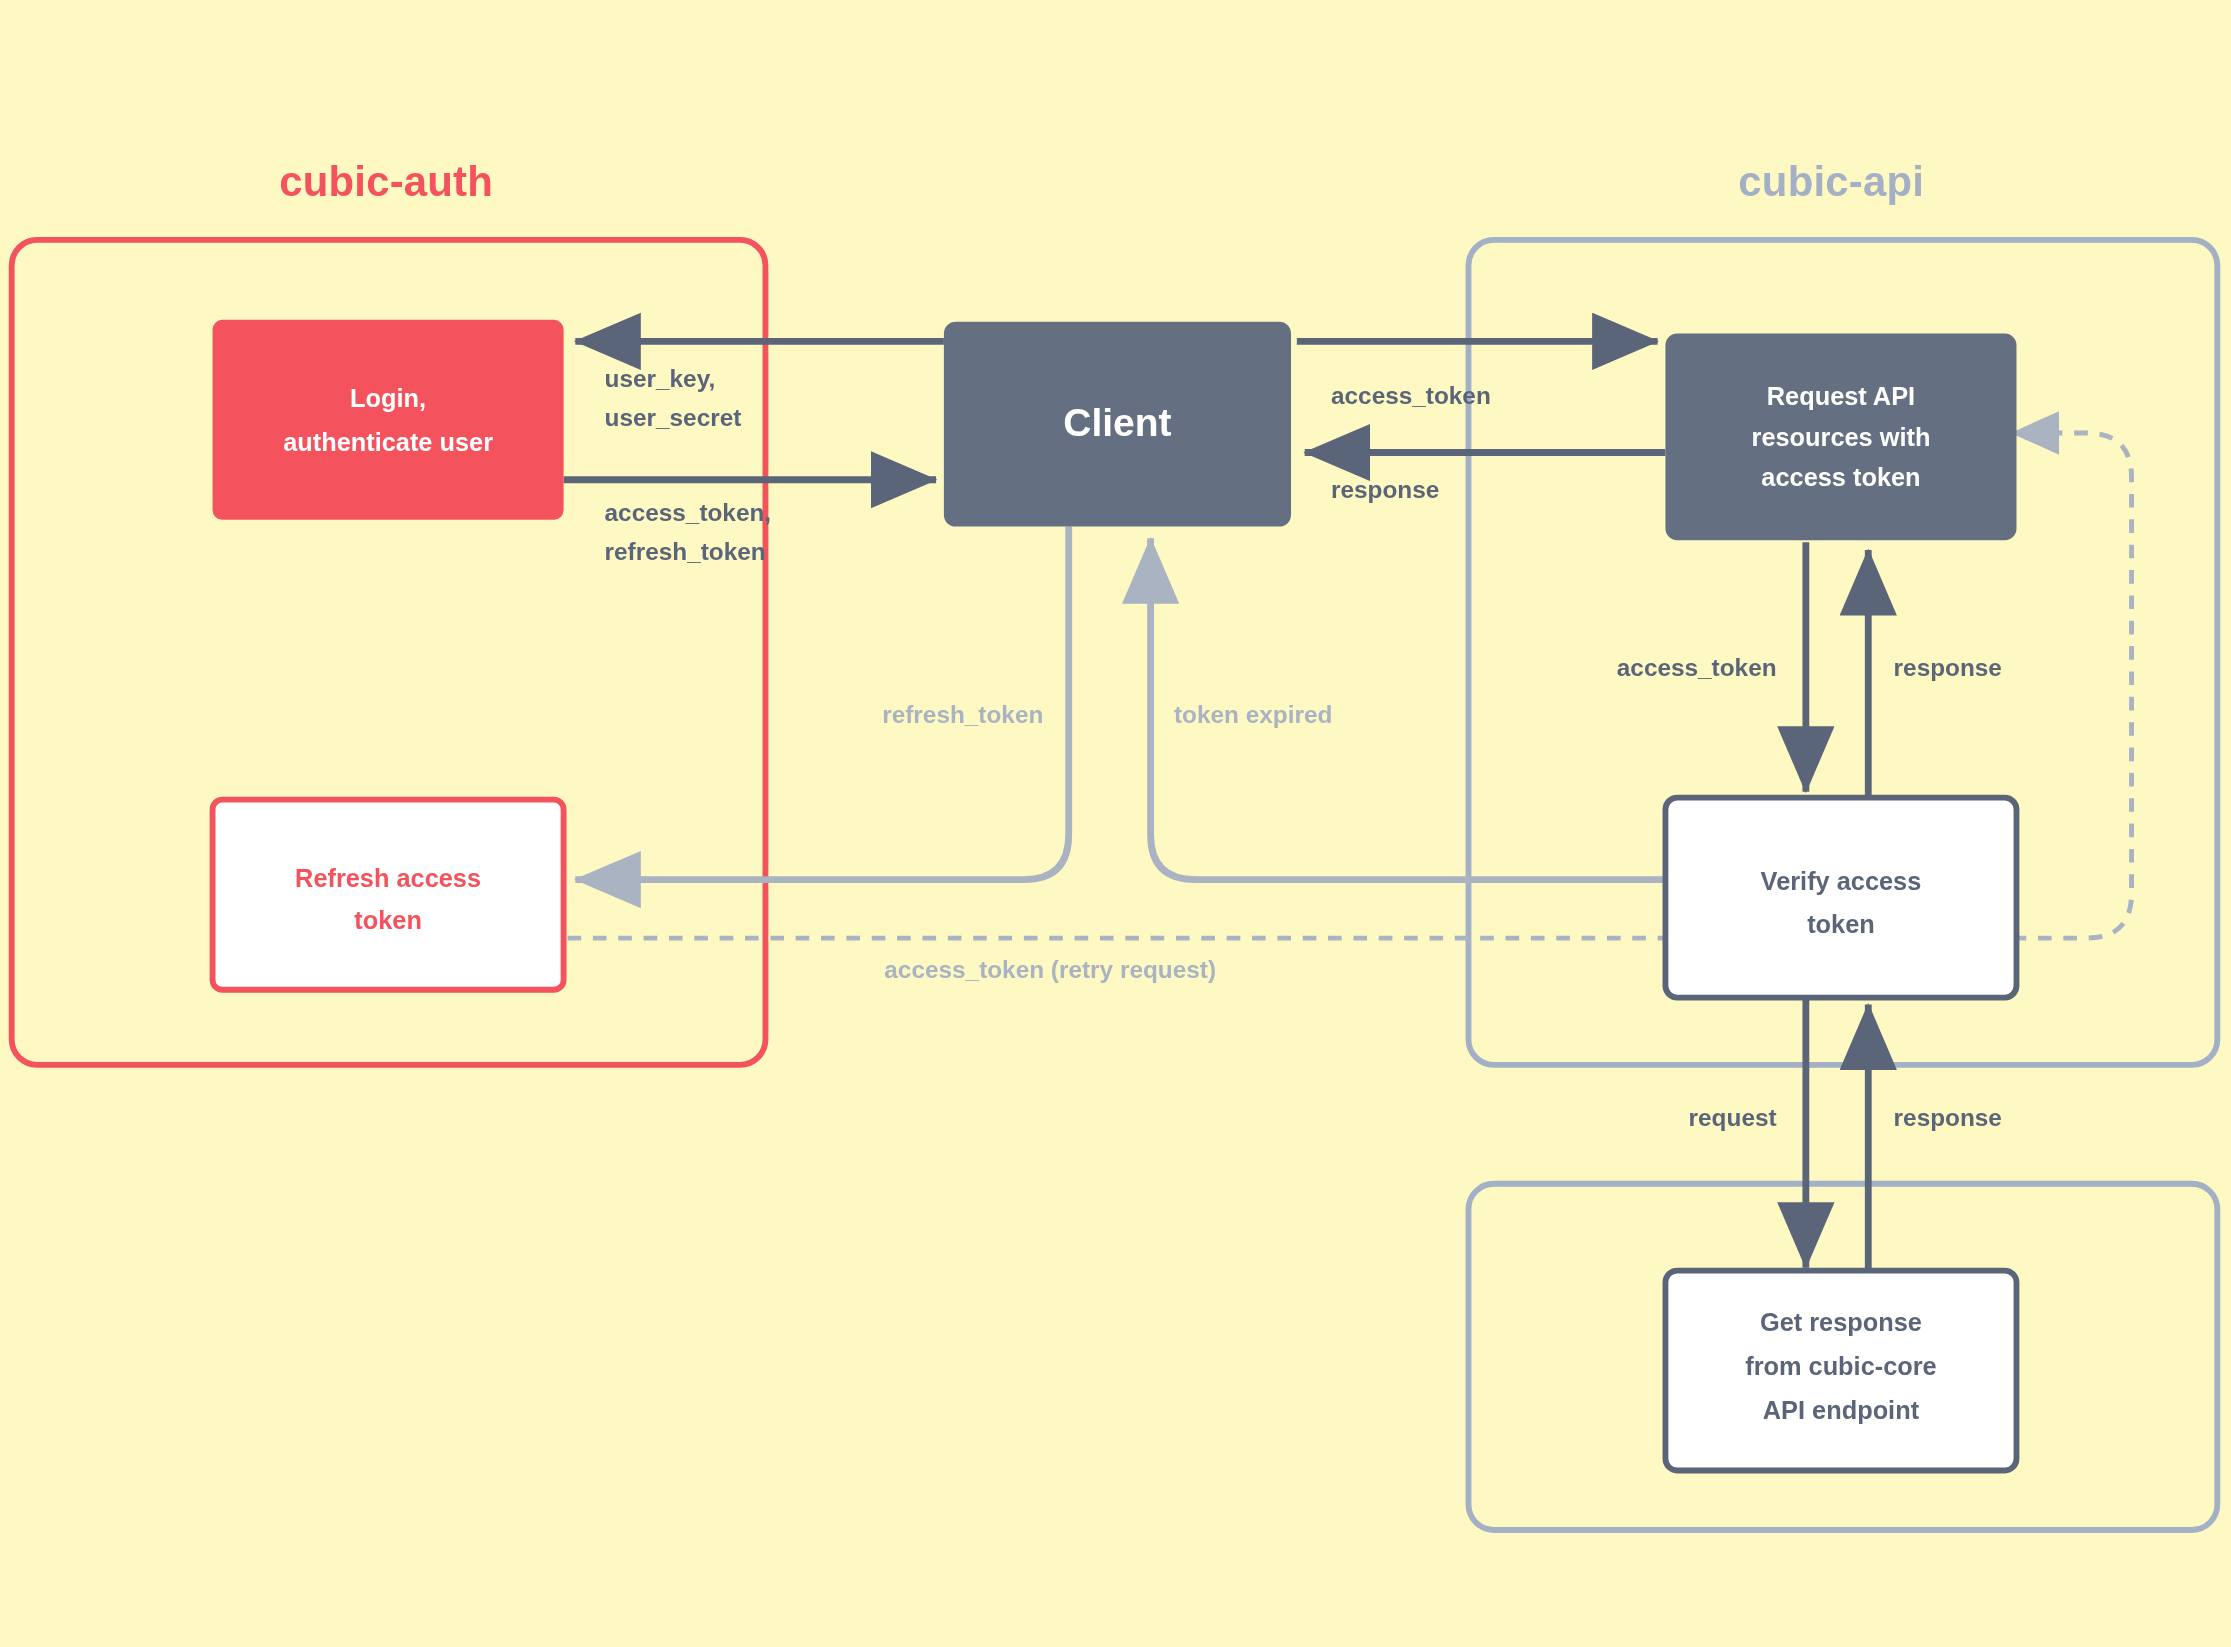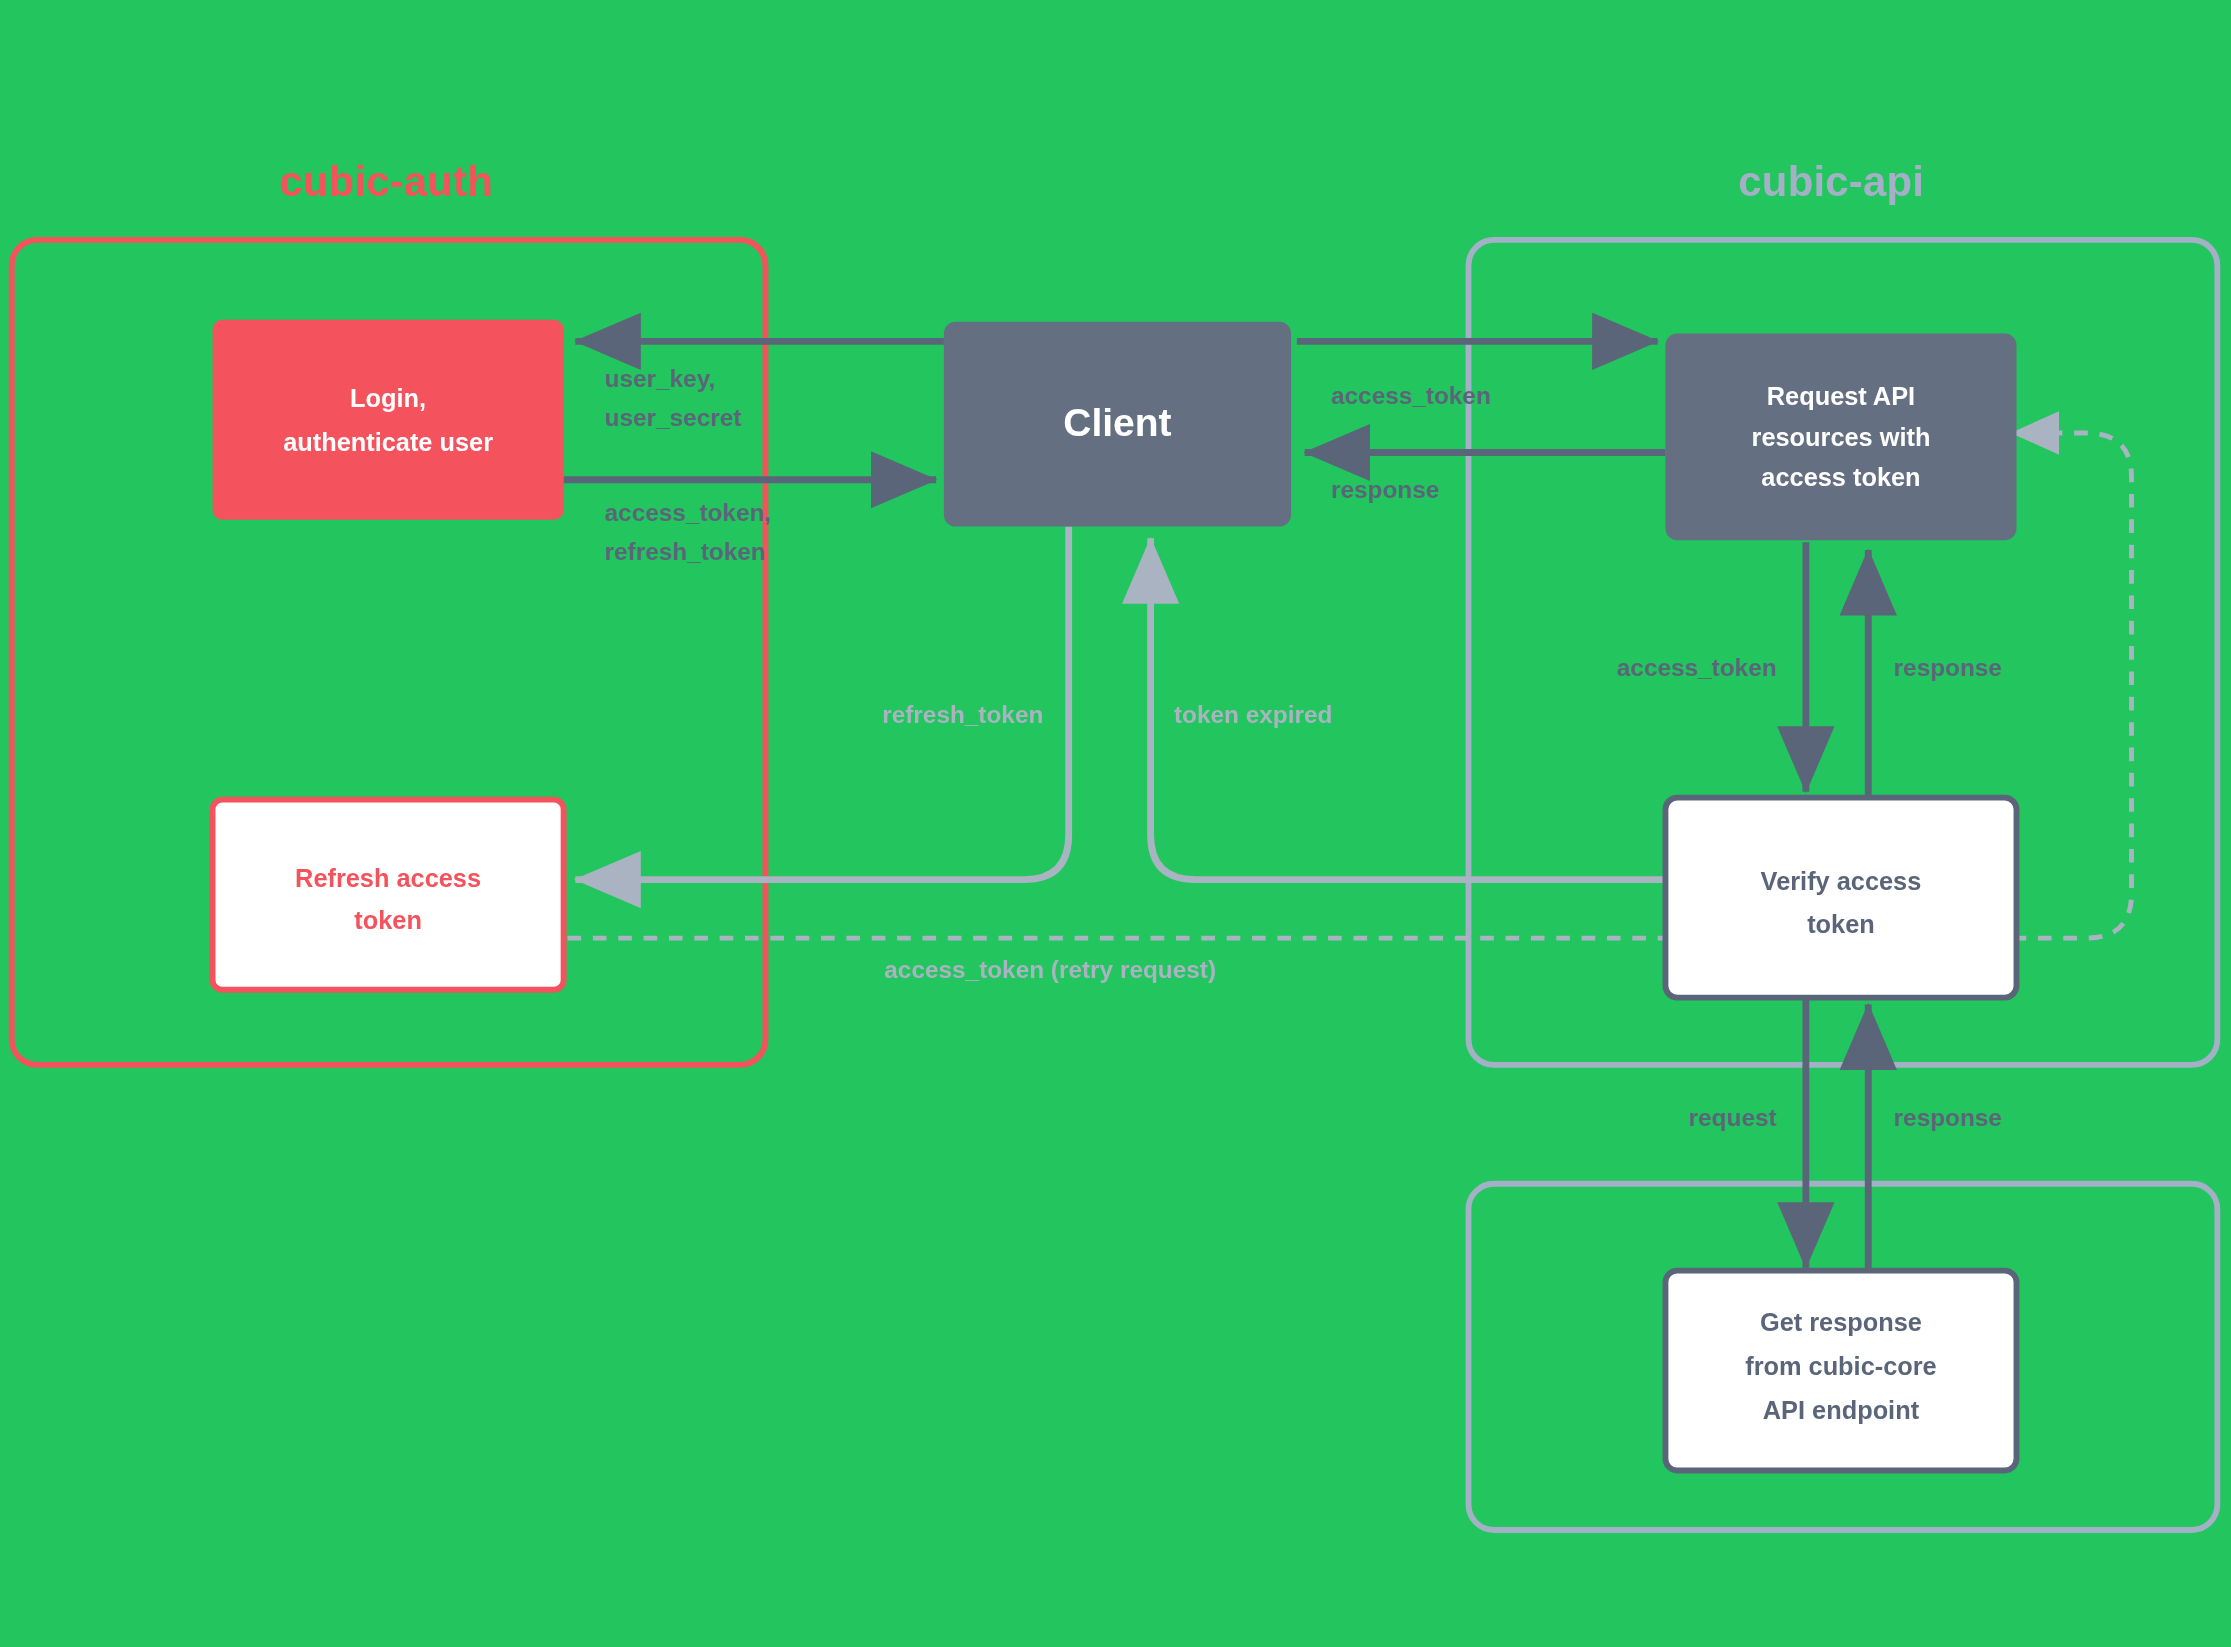--- a/index.html
+++ b/index.html
@@ -7,21 +7,21 @@
     padding: 0;
     background: #ffffff;
   }
   body {
     font-family: "Liberation Sans", sans-serif;
   }
   #stage {
     position: relative;
     width: 2231px;
     height: 1647px;
-    background: #22c55e;
+    background: #fef9c3;
     overflow: hidden;
   }
   svg#diagram {
     position: absolute;
     top: 0; left: 0;
     width: 2231px;
     height: 1647px;
   }
   .grp-title {
     font-size: 43px;

